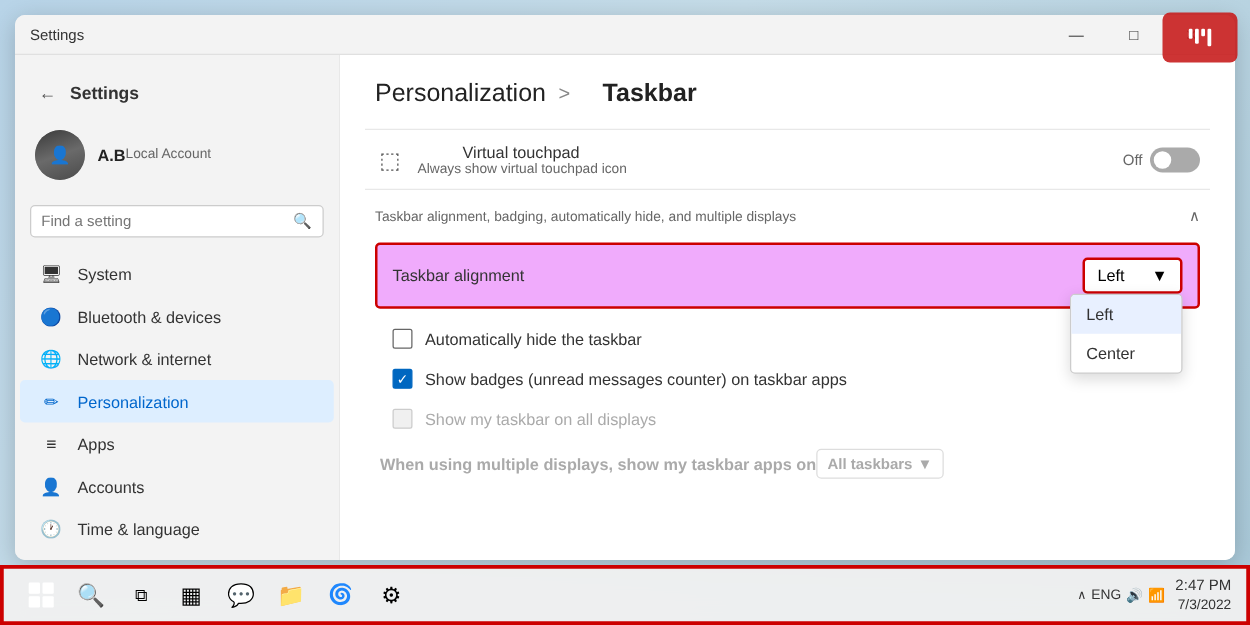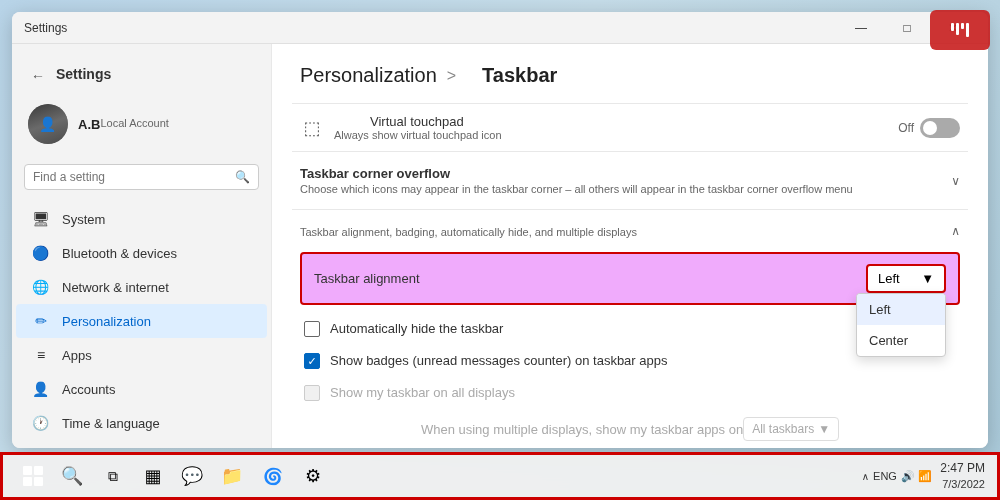--- a/index.html
+++ b/index.html
@@ -271,24 +271,26 @@
       padding: 8px 12px;
       font-size: 13px;
       cursor: pointer;
       color: #333;
     }
     .dropdown-item.selected { background: #e8f0ff; }
 
     
     .checkbox-row {
       display: flex;
+      align-items: center;
       gap: 10px;
       padding: 8px 4px;
       font-size: 13px;
       color: #333;
+      margin-left: 10px;
     }
     .checkbox-row.disabled { color: #aaa; }
     .checkbox {
       width: 16px;
       height: 16px;
       border: 1.5px solid #666;
       border-radius: 2px;
       display: flex;
       align-items: center;
       justify-content: center;
@@ -305,22 +307,23 @@
     .checkbox.disabled-box {
       border-color: #ccc;
       background: #f0f0f0;
       cursor: default;
     }
 
     
     .multi-display-row {
       display: flex;
       align-items: center;
-      justify-content: center;
+      justify-content: flex-start;
       padding: 8px 4px;
+      font-weight: bold;
     }
     .multi-display-label { font-size: 13px; color: #aaa; }
     .multi-select {
       display: flex;
       align-items: center;
       gap: 4px;
       padding: 4px 8px;
       border: 1px solid #ddd;
       border-radius: 4px;
       font-size: 12px;
@@ -500,29 +503,20 @@
               <div class="setting-sub">Always show virtual touchpad icon</div>
             </div>
           </div>
           <div class="toggle-container">
             <span class="toggle-label">Off</span>
             <div class="toggle toggle-off"></div>
           </div>
         </div>
       </div>
 
-      <div class="section">
-        <div class="section-header">
-          <div>
-            <div class="section-title">Taskbar corner overflow</div>
-            <div class="section-subtitle">Choose which icons may appear in the taskbar corner – all others will appear in the taskbar corner overflow menu</div>
-          </div>
-          <span class="chevron">∨</span>
-        </div>
-      </div>
 
       <div class="section">
         <div class="section-header">
           <div>
             <div class="section-subtitle">Taskbar alignment, badging, automatically hide, and multiple displays</div>
           </div>
           <span class="chevron">∧</span>
         </div>
 
         <div class="behaviors-content">

